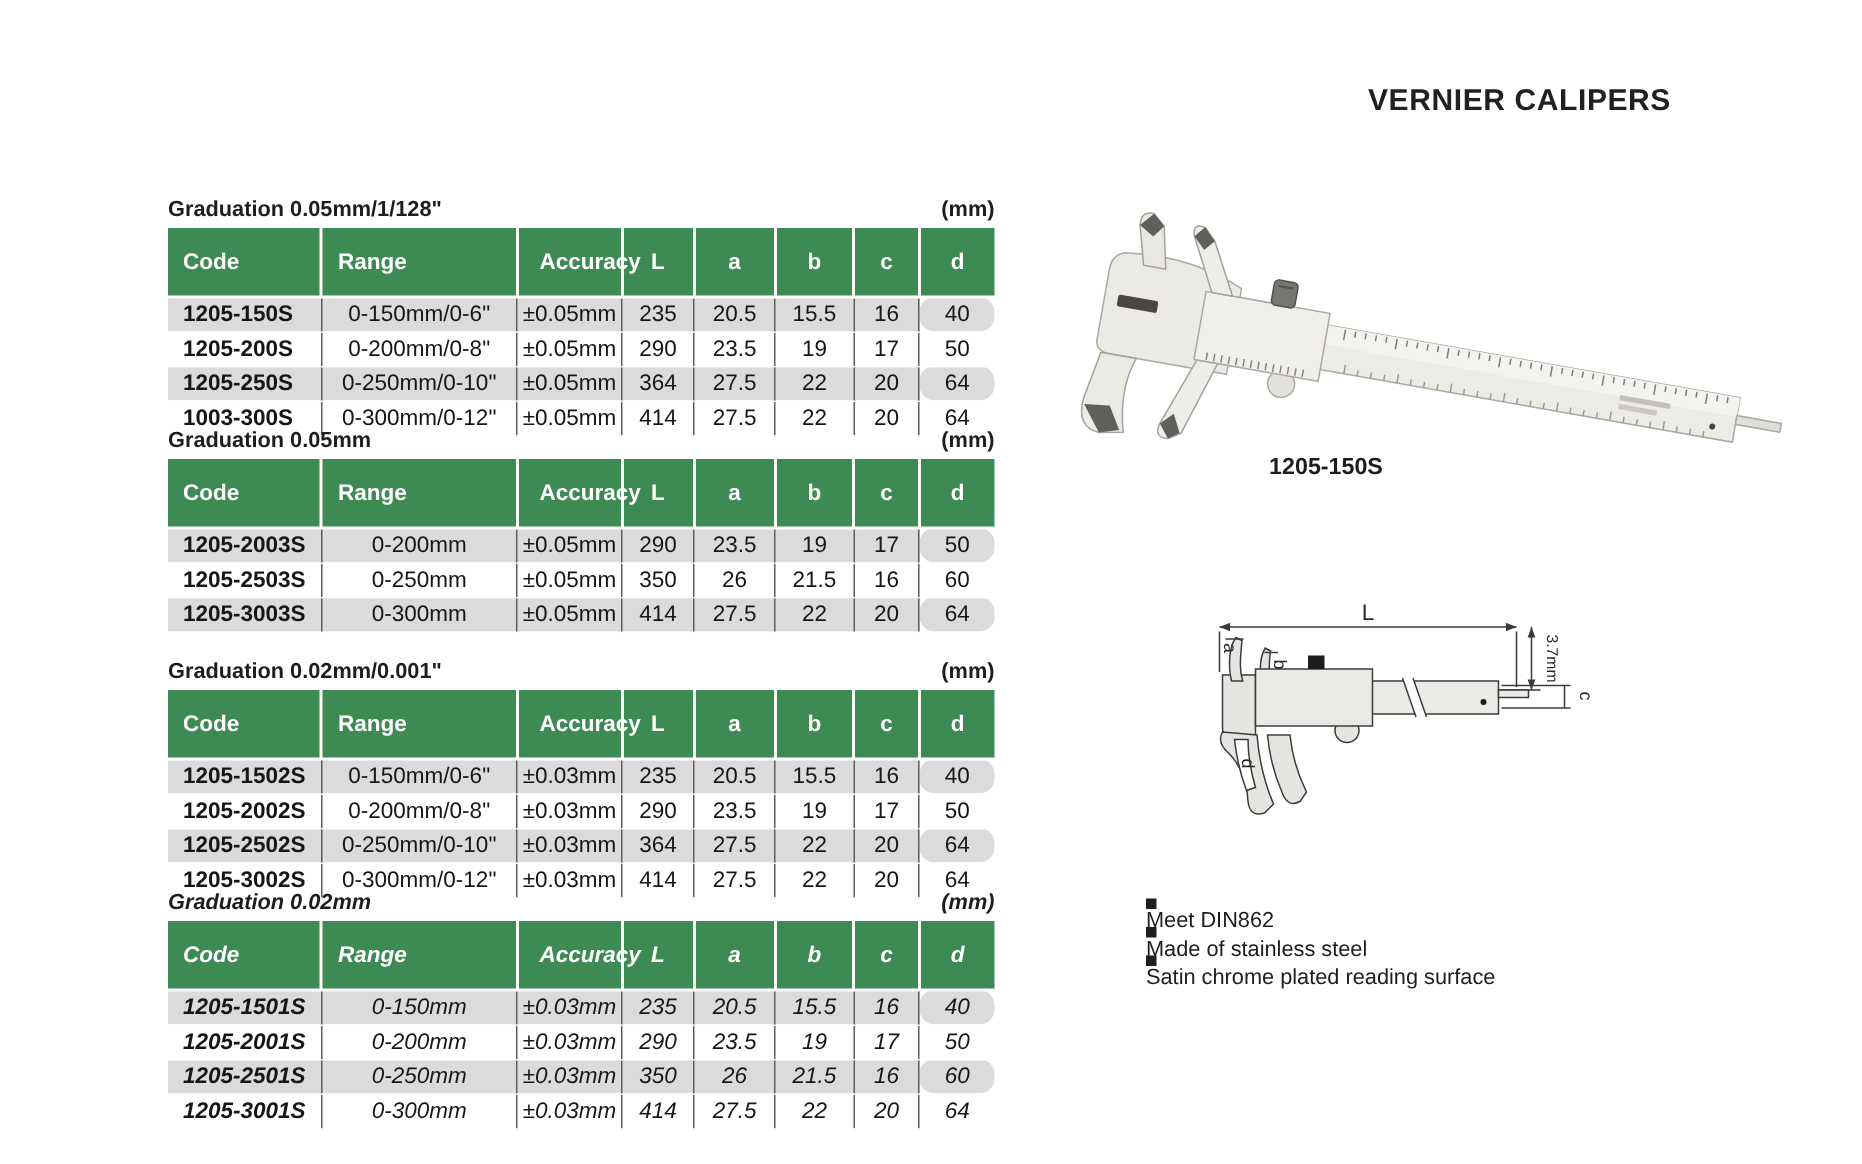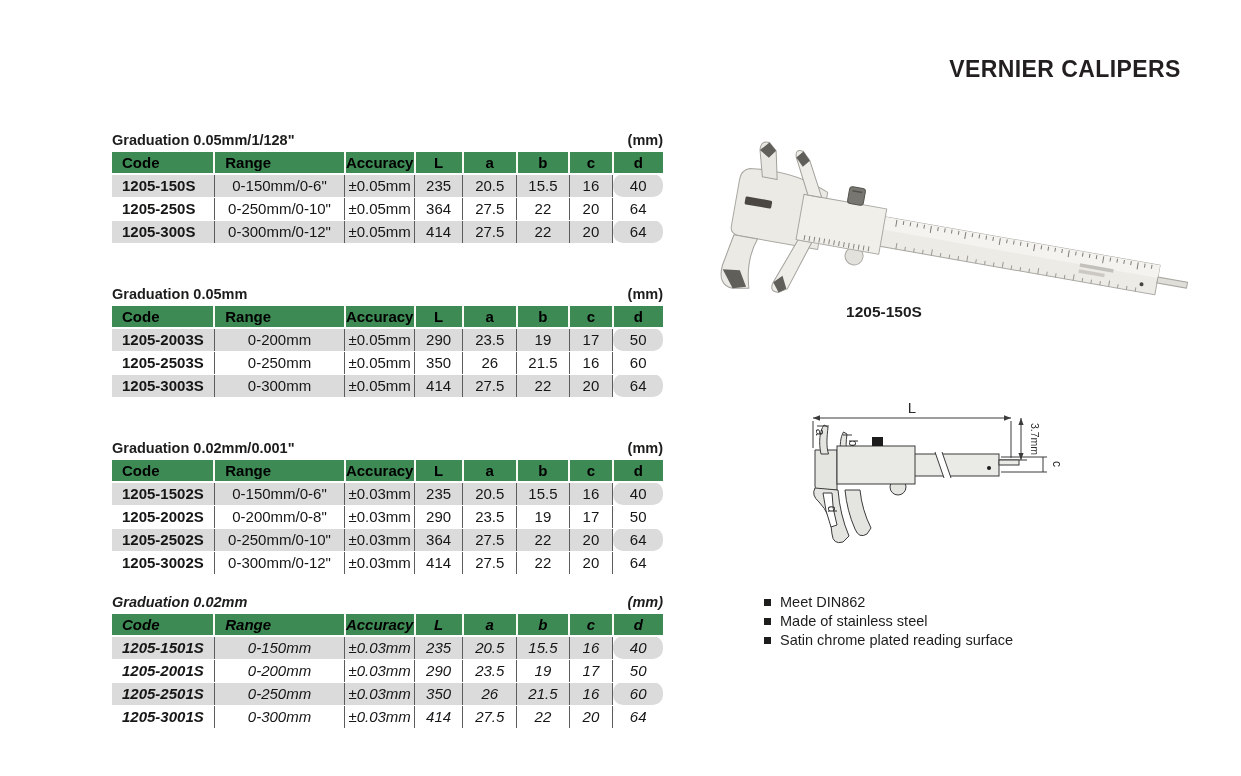--- a/index.html
+++ b/index.html
@@ -7,45 +7,45 @@
   body {
     position:relative;
     width:1241px; height:776px;
     font-family:"Liberation Sans", sans-serif;
     color:#1d1d1b;
     overflow:hidden;
   }
 
   
   .page-title {
-    position:absolute; left:940px; top:56px; width:250px;
-    font-size:23px; font-weight:bold; letter-spacing:0.4px;
-    color:#231f20; white-space:nowrap;text-align:center;
+    position:absolute; left:912px; top:56px; width:250px;
+    font-size:20px; font-weight:bold; letter-spacing:0.4px;
+    color:#231f20; white-space:nowrap;
   }
 
   
   .table-block { position:absolute; left:112px; width:551px; }
   #tblock0 { top:132px; }
   #tblock1 { top:286px; }
   #tblock2 { top:440px; }
   #tblock3 { top:594px;font-style:italic; }
 
   .tbl-head {
     display:flex; justify-content:space-between; align-items:flex-end;
     font-size:14.5px; font-weight:bold; color:#1d1d1b;
     margin-bottom:4px; line-height:16px;
   }
 
   table.spec-table {
     border-collapse:collapse; table-layout:fixed; width:551px;
     font-size:15px;
   }
   .spec-table th {
-    background:#3e8a54; color:#000000; font-weight:bold;
-    height:22px; padding:0;
+    background:#3e8a54; color:#ffffff; font-weight:bold;
+    height:22px; padding:14px;
     border-right:2px solid #fbfbf6; border-bottom:2px solid #fff;
   }
   .spec-table th:last-child { border-right:none; }
   .spec-table th.c0, .spec-table th.c1 { text-align:left; padding-left:10px; }
   .spec-table td {
     height:23px; text-align:center; padding:0;
     border-right:1px solid #5c5c5c; border-bottom:1px solid #fff;
     color:#161614;
   }
   .spec-table td:last-child { border-right:none;border-radius:10px; }
@@ -59,21 +59,21 @@
 
   
   .photo-wrap { position:absolute; left:728px; top:140px; width:470px; height:162px; }
   .product-code {
     position:absolute; left:824px; top:303px; width:120px;
     text-align:center; font-size:15.5px; font-weight:bold; color:#1d1d1b;
   }
   .diagram-wrap { position:absolute; left:775px; top:398px; width:285px; height:152px; }
 
   .features { position:absolute; left:764px; top:594px; list-style:none; }
-  .features li { display:flex; align-items:flex-start; height:19px; font-size:14.5px; color:#1d1d1b; }
+  .features li { display:flex; align-items:flex-start; height:19px; font-size:14.5px; color:#1d1d1b;flex-direction:column; }
   .bullet-sq { flex:0 0 auto; width:7px; height:7px; background:#1d1d1b; margin:5px 9px 0 0; }
 
   svg text { font-family:"Liberation Sans", sans-serif; fill:#2a2a2a; }
 </style>
 </head>
 <body>
 
 <div class="page-title">VERNIER CALIPERS</div>
 
 <div class="table-block" id="tblock0">
@@ -99,31 +99,41 @@
           <td class="c0">1205-150S</td>
           <td class="c1">0-150mm/0-6"</td>
           <td class="c2">±0.05mm</td>
           <td class="c3">235</td>
           <td class="c4">20.5</td>
           <td class="c5">15.5</td>
           <td class="c6">16</td>
           <td class="c7">40</td>
         </tr>
         <tr>
+          <td class="c0">1205-200S</td>
+          <td class="c1">0-200mm/0-8"</td>
+          <td class="c2">±0.05mm</td>
+          <td class="c3">290</td>
+          <td class="c4">23.5</td>
+          <td class="c5">19</td>
+          <td class="c6">17</td>
+          <td class="c7">50</td>
+        </tr>
+        <tr>
           <td class="c0">1205-250S</td>
           <td class="c1">0-250mm/0-10"</td>
           <td class="c2">±0.05mm</td>
           <td class="c3">364</td>
           <td class="c4">27.5</td>
           <td class="c5">22</td>
           <td class="c6">20</td>
           <td class="c7">64</td>
         </tr>
         <tr>
-          <td class="c0">1205-300S</td>
+          <td class="c0">1003-300S</td>
           <td class="c1">0-300mm/0-12"</td>
           <td class="c2">±0.05mm</td>
           <td class="c3">414</td>
           <td class="c4">27.5</td>
           <td class="c5">22</td>
           <td class="c6">20</td>
           <td class="c7">64</td>
         </tr>
       </tbody>
   </table>

